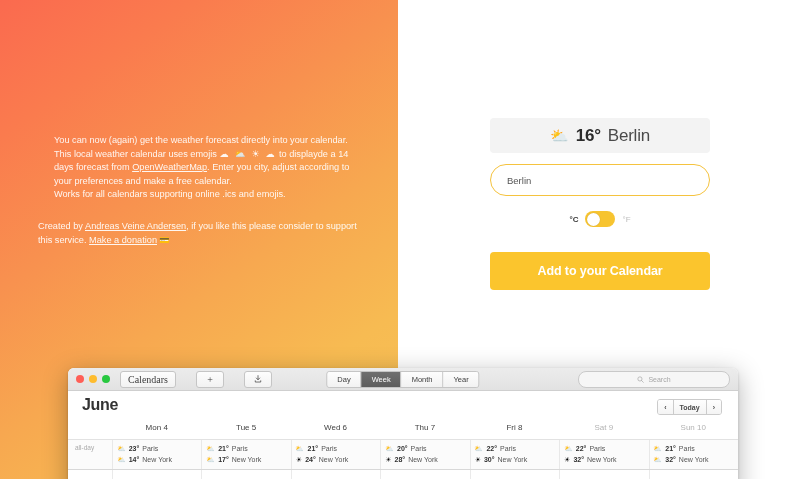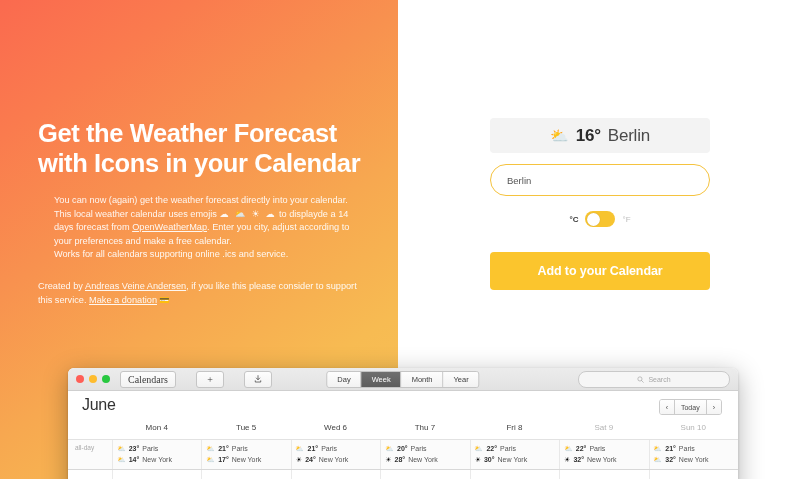--- a/index.html
+++ b/index.html
@@ -282,20 +282,21 @@
   }
 
   .cal-body {
     position: relative;
     background: #ffffff;
     height: 107px;
   }
   .month-row {
     position: relative;
     height: 32px;
+    font-weight: bold;
   }
   .month-label {
     position: absolute;
     left: 14px;
     top: 5px;
     font-size: 16px;
     color: #333333;
     letter-spacing: -0.3px;
   }
   .today-nav {
@@ -387,28 +388,24 @@
   }
 </style>
 </head>
 <body>
 
 <div id="root">
 
   <div class="hero">
     <div class="hero-inner">
 
-      <h1 class="hero-title">
-        <span>Get the Weather Forecast</span>
-        <span class="line2">with Icons in your Calendar</span>
-      </h1>
 
       <p class="hero-body">
         <span>You can now (again) get the weather forecast directly into your calendar. This local weather calendar uses emojis </span><span class="emoji-run">☁ ⛅ ☀ ☁</span><span> to displayde a 14 days forecast from </span><a href="#">OpenWeatherMap</a><span>. Enter you city, adjust according to your preferences and make a free calendar.</span><br>
-        <span>Works for all calendars supporting online .ics and service.</span>
+        <span>Works for all calendars supporting online .ics and emojis.</span>
       </p>
 
       <p class="hero-credit">
         <span>Created by </span><a href="#">Andreas Veine Andersen</a><span>, if you like this please consider to support this service. </span><a href="#">Make a donation</a>
         <span class="mini-emoji">💳</span>
       </p>
 
     </div>
   </div>
 

